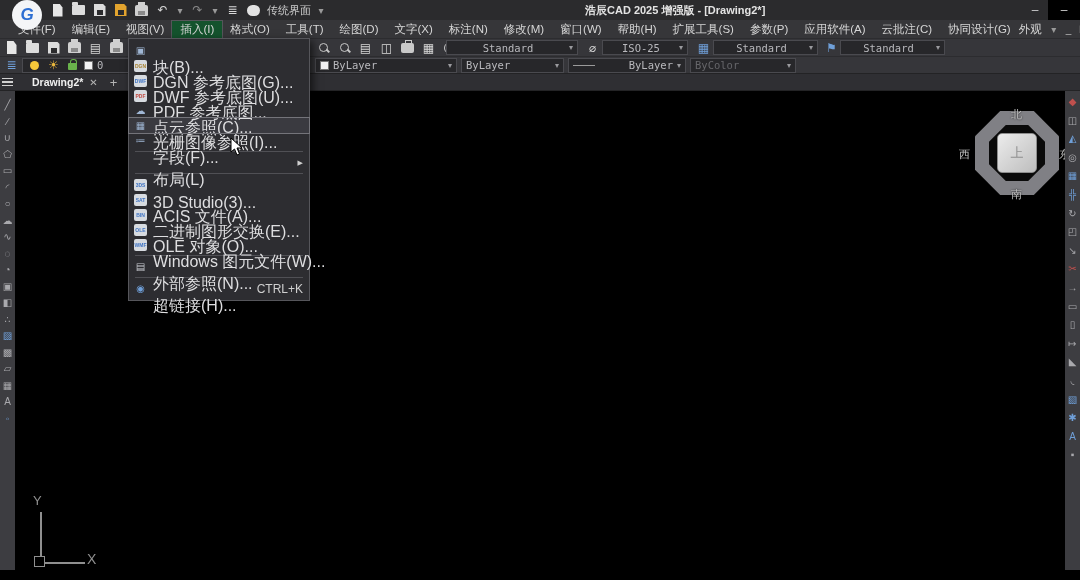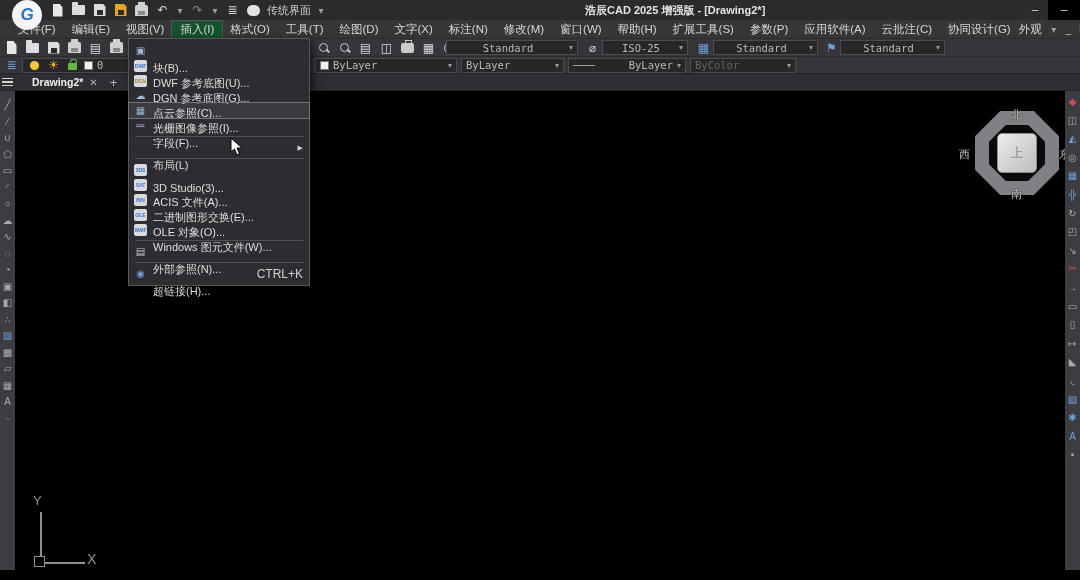--- a/index.html
+++ b/index.html
@@ -111,21 +111,21 @@
   .ucs-y { left:33px; top:493px; color:#8f8f8f; font-size:13px; z-index:6; }
   .ucs-x { left:87px; top:551px; color:#8f8f8f; font-size:14px; z-index:6; }
 
   
   .menu-popup { left:128px; top:38px; width:182px; background:#2d2d31; border:1px solid #56565b;
     box-shadow:3px 3px 8px rgba(0,0,0,.6); z-index:50; padding:4px 0; }
   .mi { height:15px; display:flex; align-items:center; padding:0 6px 0 5px; gap:6px; }
   .mi-ico { width:13px; height:12px; flex:0 0 13px; font-size:10px; line-height:12px; text-align:center; color:#9fb6d4; }
   .mi-ico.chip { background:#d7dbe0; border-radius:2px; font-size:5px; font-weight:bold;
     line-height:12px; letter-spacing:0; font-family:"Liberation Sans",sans-serif; }
-  .mi-label { font-size:11px; color:#dedee0; white-space:nowrap; flex:1;margin-top:36px; }
+  .mi-label { font-size:16px; color:#dedee0; white-space:nowrap; flex:1;margin-top:36px; }
   .mi-shortcut { font-size:12px; color:#cfcfcf; }
   .mi-arrow { font-size:7px; color:#cfcfcf; }
   .mi.hl { background:#3a3a40; outline:1px solid #74747a; }
   .msep { height:1px; background:#505055; margin:3px 6px; }
 
   
   .cursor { left:230px; top:137px; z-index:60; }
 </style>
 </head>
 <body>
@@ -364,26 +364,30 @@
   <div class="abs ucs-box"></div>
   <div class="abs ucs-hline"></div>
   <span class="abs ucs-x">X</span>
 
   <div class="abs menu-popup">
     <div class="mi">
       <span class="mi-ico">▣</span>
       <span class="mi-label">块(B)...</span>
     </div>
     <div class="mi">
+      <span class="mi-ico chip" style="color: rgb(168, 130, 47);">DGN</span>
+      <span class="mi-label">DGN 参考底图(G)...</span>
+    </div>
+    <div class="mi">
       <span class="mi-ico chip" style="color: rgb(63, 116, 196);">DWF</span>
       <span class="mi-label">DWF 参考底图(U)...</span>
     </div>
     <div class="mi">
-      <span class="mi-ico chip" style="color: rgb(168, 130, 47);">DGN</span>
-      <span class="mi-label">DGN 参考底图(G)...</span>
+      <span class="mi-ico chip" style="color: rgb(195, 75, 66);">PDF</span>
+      <span class="mi-label">PDF 参考底图...</span>
     </div>
     <div class="mi">
       <span class="mi-ico">☁</span>
       <span class="mi-label">点云参照(C)...</span>
     </div>
     <div class="mi hl">
       <span class="mi-ico">▦</span>
       <span class="mi-label">光栅图像参照(I)...</span>
     </div>
     <div class="mi">

